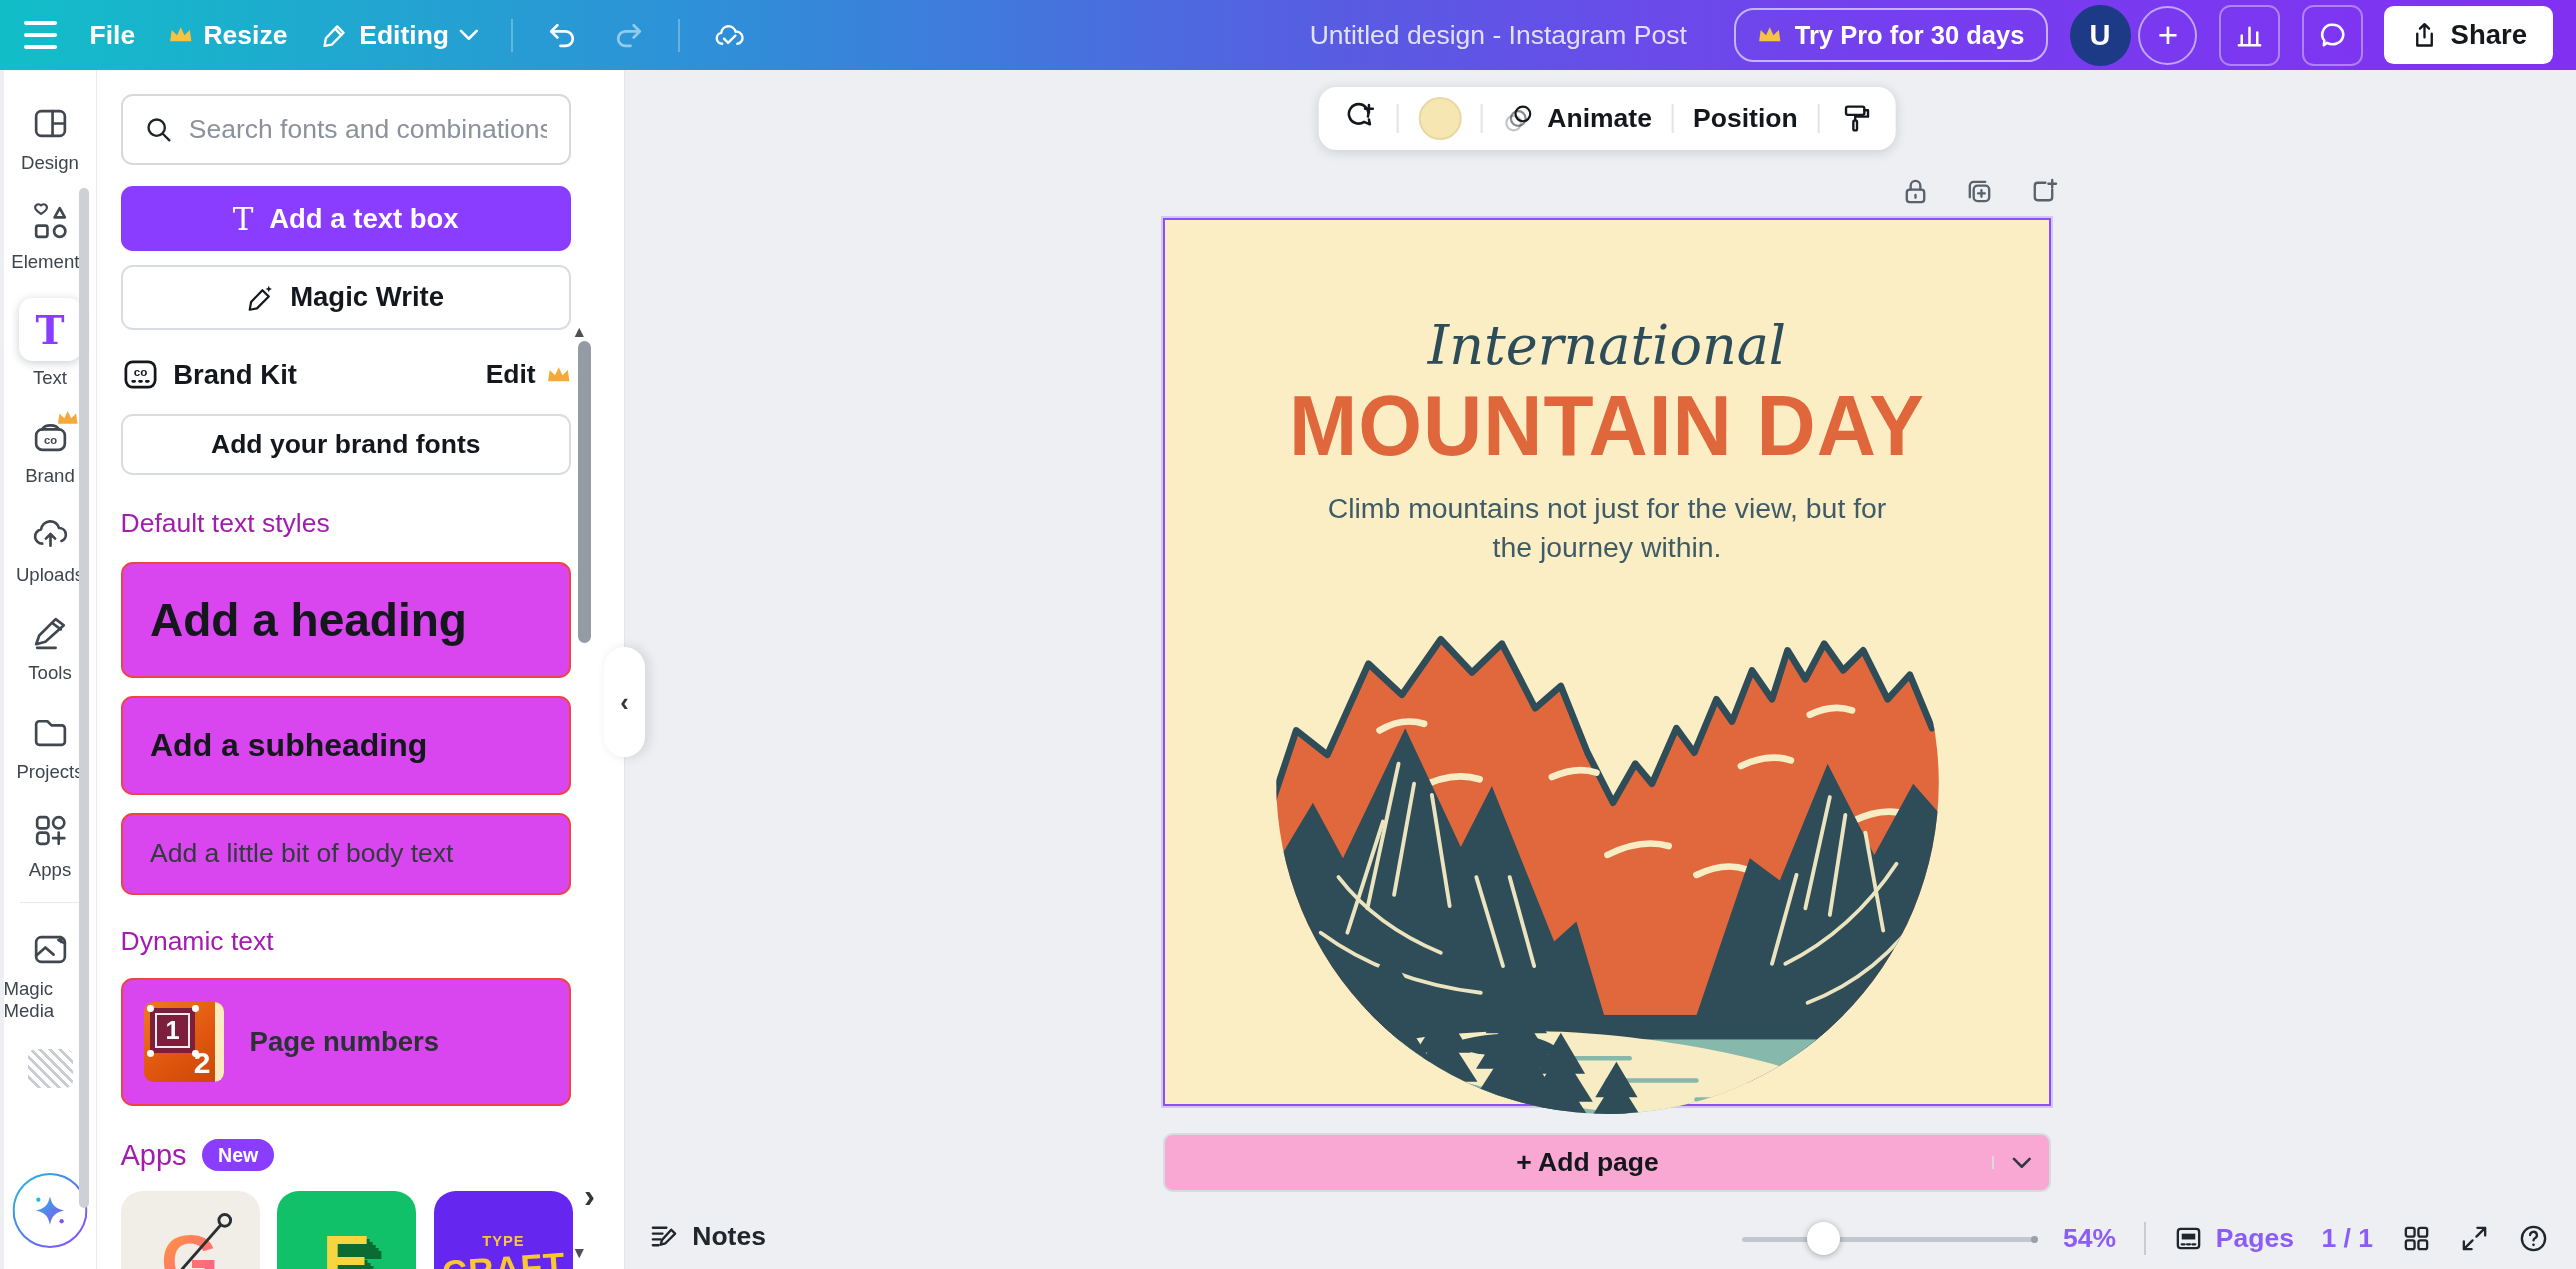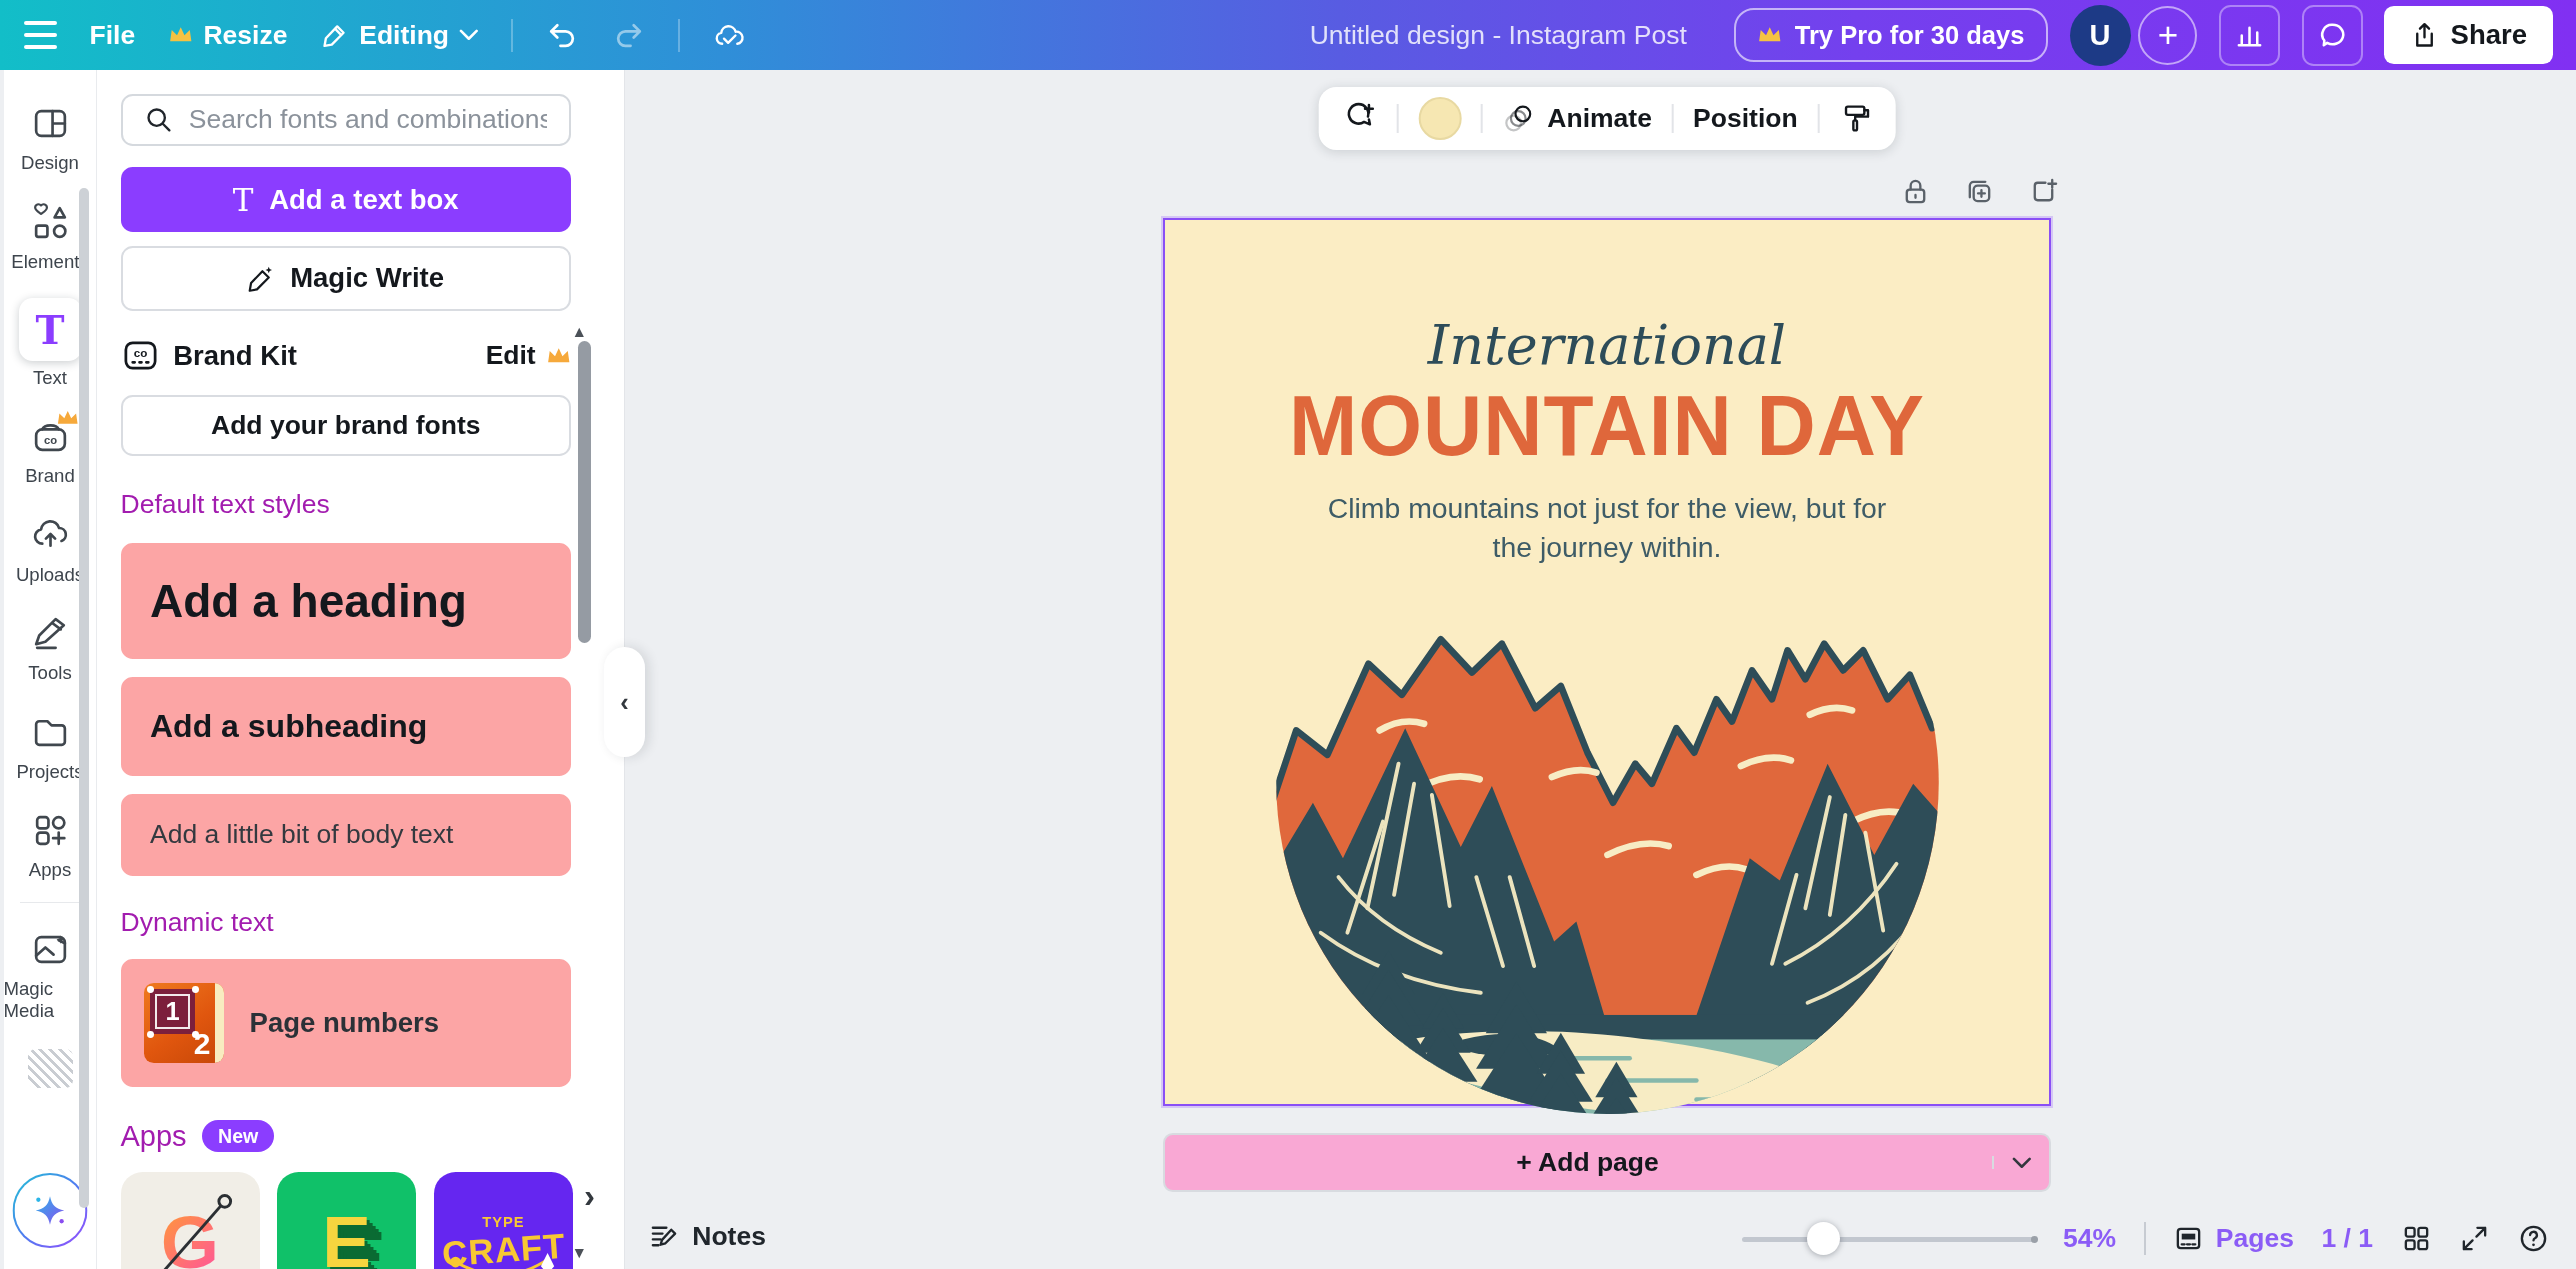--- a/index.html
+++ b/index.html
@@ -46,31 +46,31 @@
   .assistant { position:absolute; bottom:21.6px; left:50%; transform:translateX(-50%);
     width:75px; height:75px; border-radius:50%; cursor:pointer;
     border:2.9px solid transparent;
     background:linear-gradient(#fff,#fff) padding-box, linear-gradient(135deg,#1fc3d4,#4f7bf0,#9a4bff) border-box;
     display:flex; align-items:center; justify-content:center; }
   .rail-scroll { position:absolute; top:118px; left:75px; width:9.8px; height:1020px; border-radius:4.9px; background:#cdd1d6; }
 
   
   .panel { position:absolute; top:70px; left:93px; width:532px; height:1200px; background:#fff; z-index:19;
     padding:23.5px 53px 0 27.5px; border-right:1px solid #e3e5e9; }
-  .search-box { display:flex; align-items:center; gap:15.7px; height:52px; border:2px solid #d5d9de; border-radius:11.8px; padding:0 21.6px; }
+  .search-box { display:flex; align-items:center; gap:15.7px; height:71px; border:2px solid #d5d9de; border-radius:11.8px; padding:0 21.6px; }
   .search-box input { border:none; outline:none; flex:1; font-size:26.5px; font-family:inherit; color:#20252b; background:transparent; }
   .search-box input::placeholder { color:#8b929b; }
   .btn-primary { width:100%; height:65px; margin-top:21.6px; background:#8b3dff; border:none; border-radius:11.8px; color:#fff;
     font-size:27.5px; font-weight:700; font-family:inherit; display:flex; align-items:center; justify-content:center; gap:15.7px; cursor:pointer; }
   .btn-secondary { width:100%; height:65px; margin-top:13.7px; background:#fff; border:2px solid #d9dce1; border-radius:11.8px; color:#14181d;
     font-size:27.5px; font-weight:700; font-family:inherit; display:flex; align-items:center; justify-content:center; gap:13.7px; cursor:pointer;text-align:right; }
   .brandkit-row { display:flex; align-items:center; margin-top:25.5px; gap:13.7px; }
   .brandkit-row .bk-title { font-size:27.5px; font-weight:700; color:#14181d; }
   .bk-edit { margin-left:auto; display:flex; align-items:center; gap:9.8px; font-size:26.5px; font-weight:700; color:#14181d; cursor:pointer; }
-  .card { border:2px solid #fca5a5; border-radius:11.8px; background:#fca5a5; cursor:pointer; }
+  .card { border:2px solid #ef4444; border-radius:11.8px; background:#d946ef; cursor:pointer; }
   .section-title { font-size:26.5px; font-weight:400; color:#a21caf; }
   .style-heading { margin-top:23.5px; padding:29px 27.5px; font-size:46px; font-weight:700; color:#14181d; }
   .style-subheading { margin-top:17.7px; padding:29px 27.5px; font-size:32px; font-weight:700; color:#14181d; }
   .style-body { margin-top:17.7px; padding:23.5px 27.5px; font-size:26.5px; color:#33393f; }
   .dyn-card { margin-top:21.6px; padding:21.6px; display:flex; align-items:center; gap:25.5px; }
   .dyn-label { font-size:27.5px; font-weight:700; color:#2b3137; }
   .pagenum-ico { position:relative; width:80px; height:80px; border-radius:9.8px; overflow:hidden;
     background:linear-gradient(145deg,#ef7a1f 0%,#e0560e 55%,#c64708 100%); flex:none; }
   .pagenum-ico .strip { position:absolute; right:0; top:0; width:8.8px; height:100%; background:#f8ecc0; }
   .pagenum-ico .sq1 { position:absolute; left:5.9px; top:5.9px; width:45px; height:45px; background:#7c1f3c;

